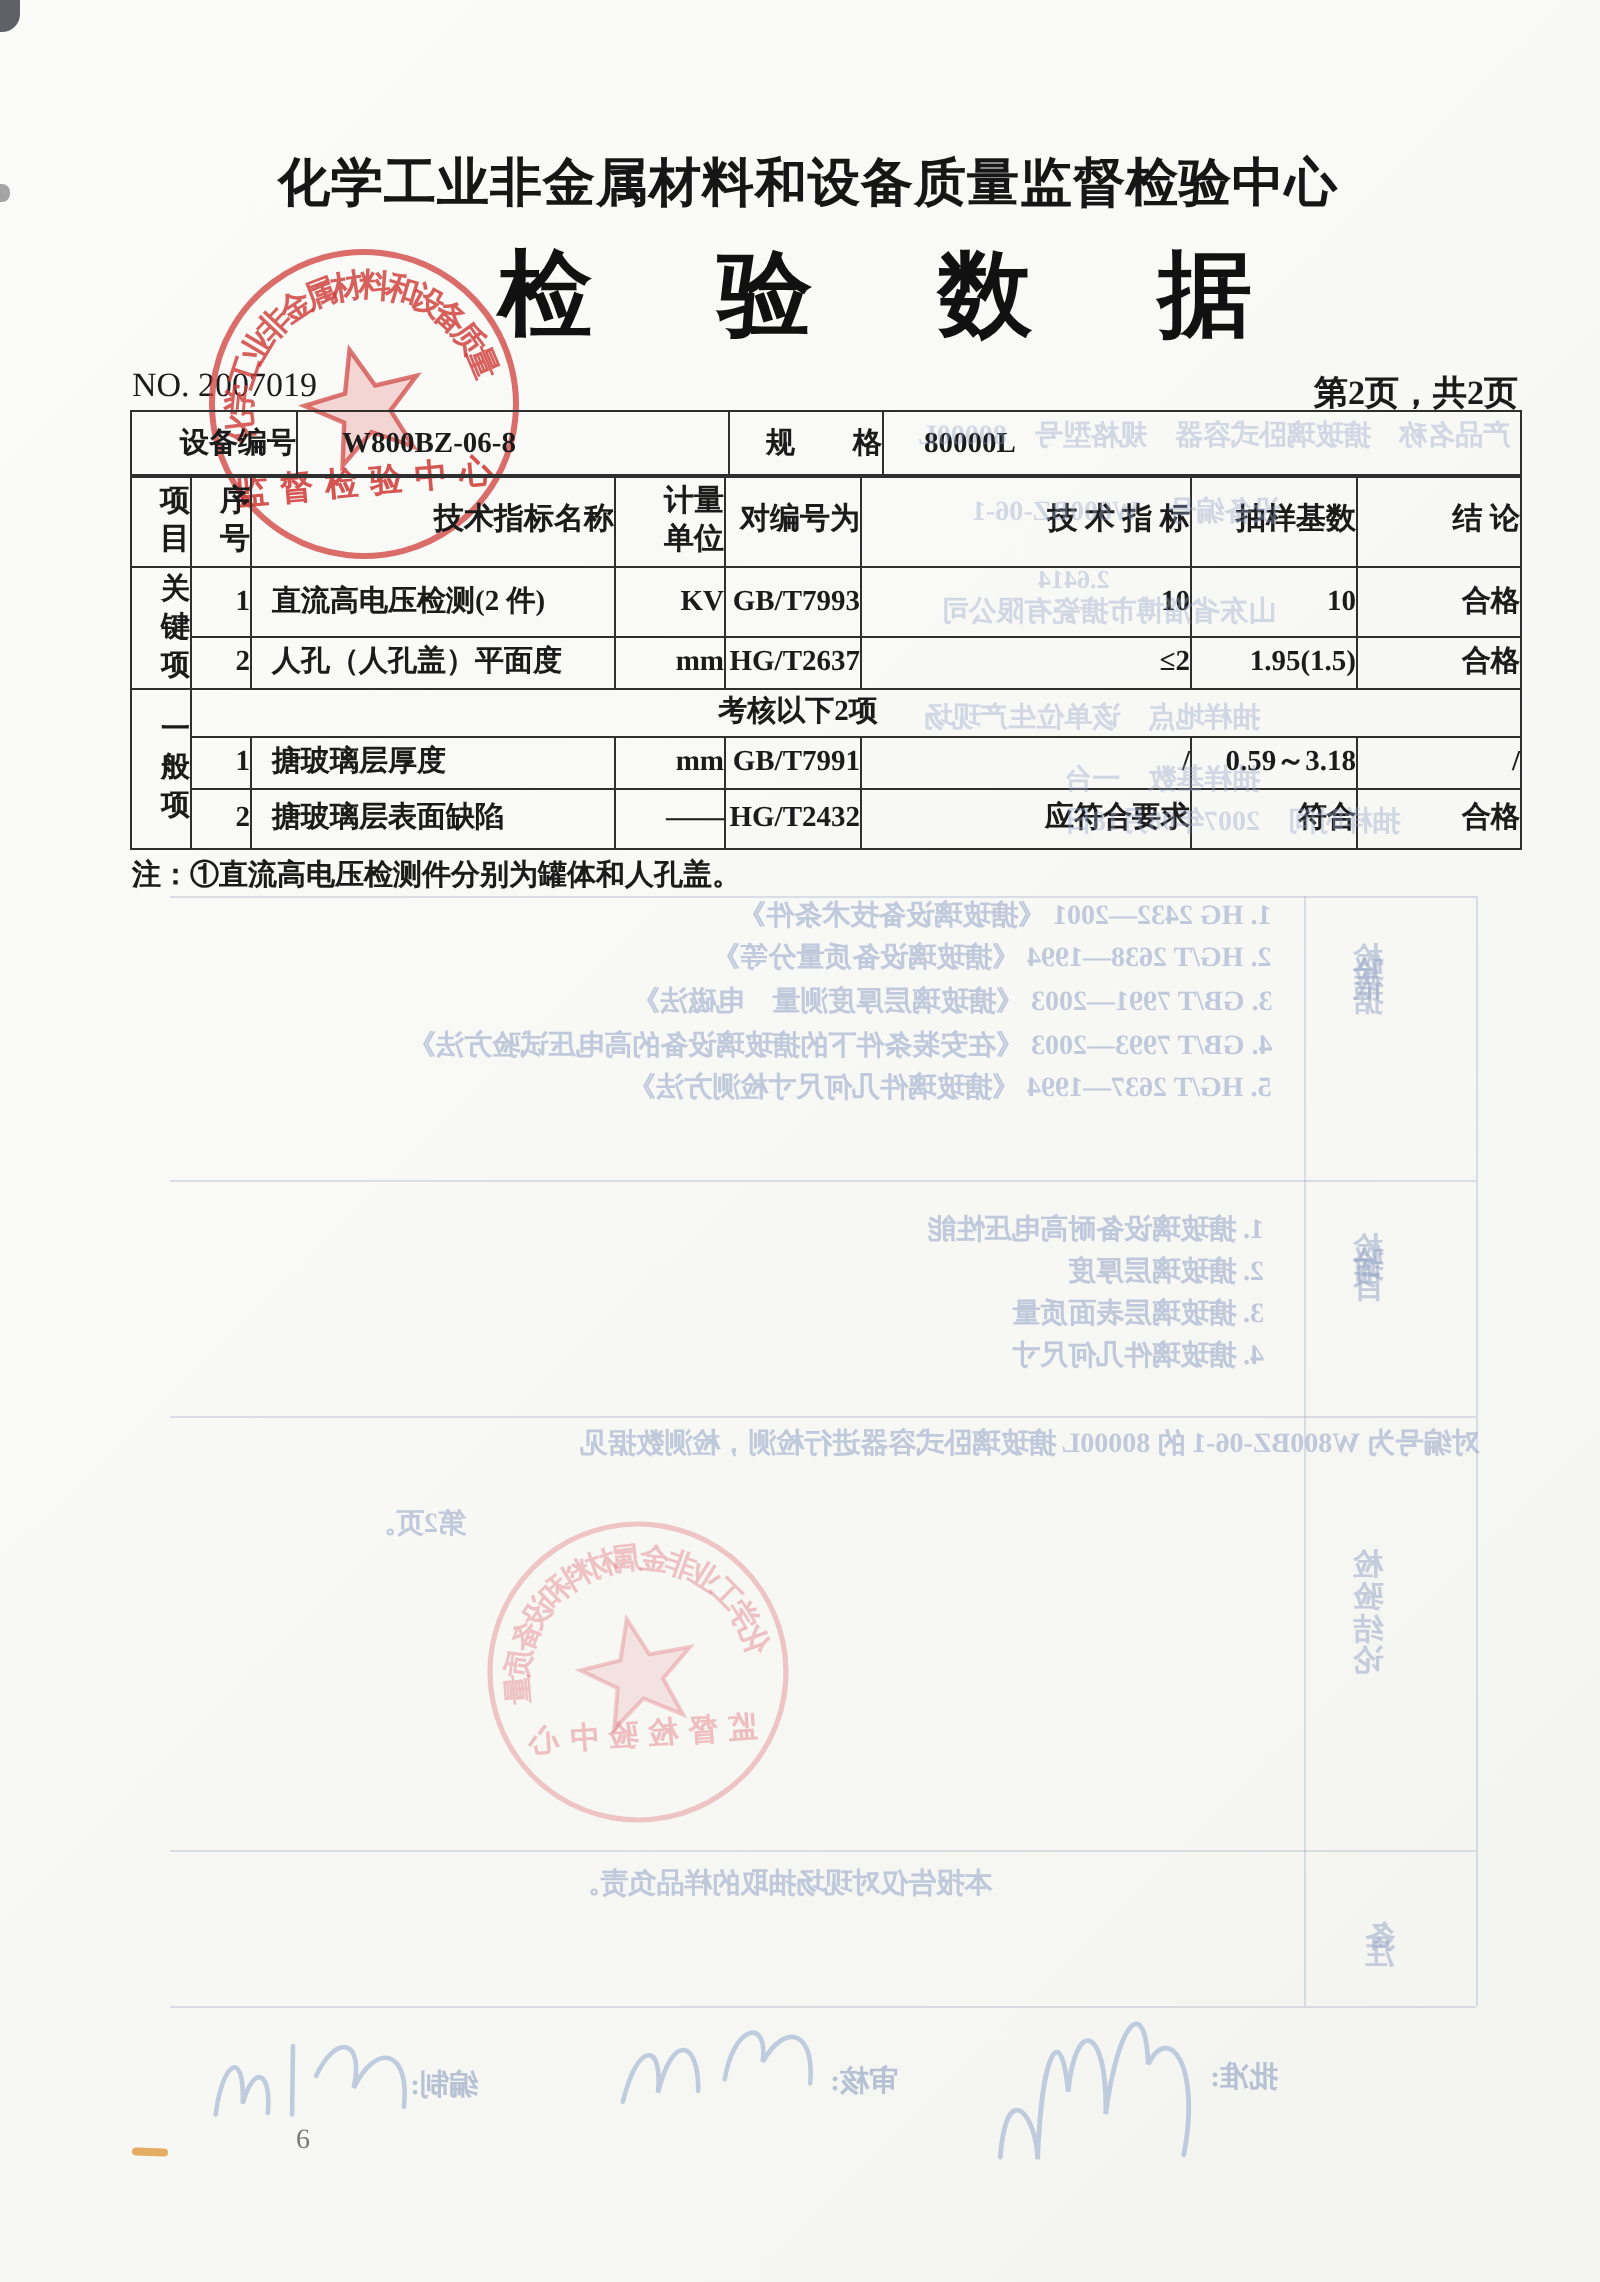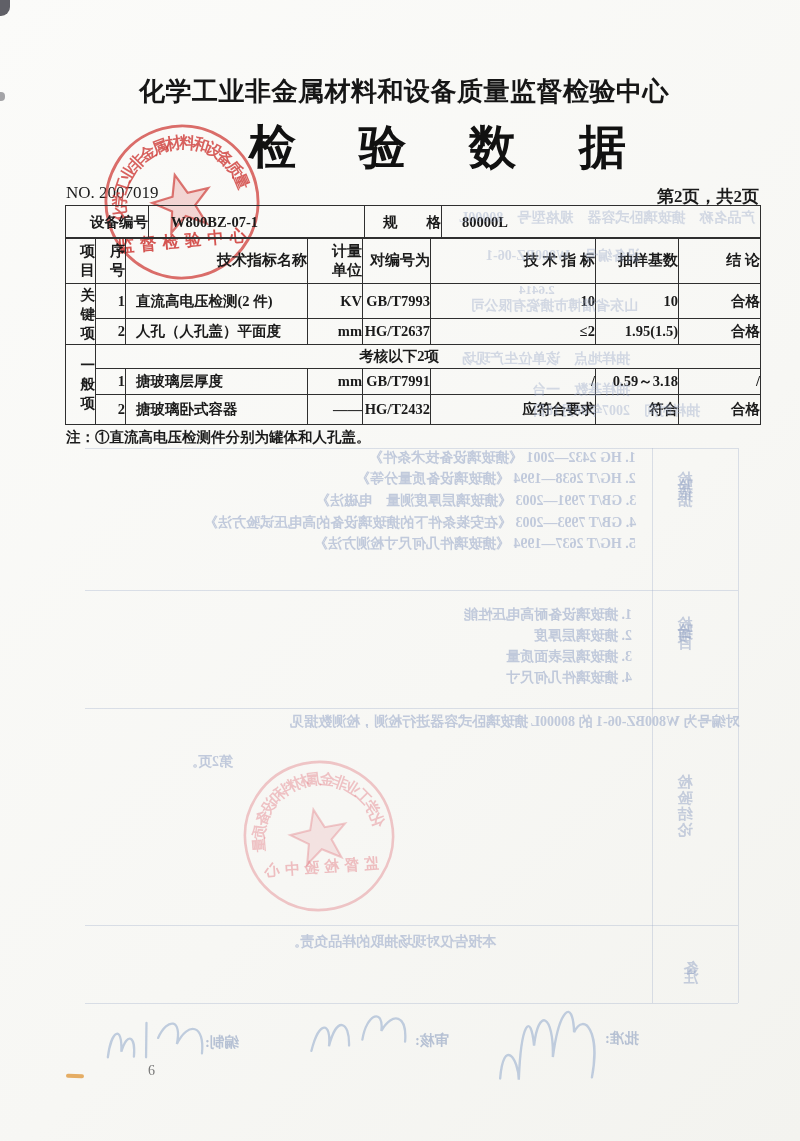--- a/index.html
+++ b/index.html
@@ -80,21 +80,21 @@
 <table class="abs info-table" style="width:695px;height:33px;">
   <colgroup>
       <col style="width:83px">
       <col style="width:216px">
       <col style="width:77px">
       <col style="width:319px">
     </colgroup>
   <tbody>
       <tr style="height:33px;">
     <td>设备编号</td>
-    <td class="cell-left" style="padding-left:22px;">W800BZ-07-1</td>
+    <td class="cell-left" style="padding-left:22px;">W800BZ-06-8</td>
     <td>规　　格</td>
     <td class="cell-left" style="padding-left:20px;">80000L</td>
   </tr>
 </tbody>
   </table>
 
 <table class="abs main-table" style="width:695px;">
   <colgroup>
     <col style="width:30px">
       <col style="width:30px">
@@ -160,21 +160,21 @@
     <td>1</td>
     <td class="cell-left">搪玻璃层厚度</td>
     <td>mm</td>
     <td>GB/T7991</td>
     <td>/</td>
     <td>0.59～3.18</td>
     <td>/</td>
   </tr>
   <tr style="height:30px;">
     <td>2</td>
-    <td class="cell-left">搪玻璃卧式容器</td>
+    <td class="cell-left">搪玻璃层表面缺陷</td>
     <td>——</td>
     <td>HG/T2432</td>
     <td>应符合要求</td>
     <td>符合</td>
     <td>合格</td>
   </tr>
 </tbody>
   </table>
 
 <div class="abs note nowrap">注：①直流高电压检测件分别为罐体和人孔盖。</div>

